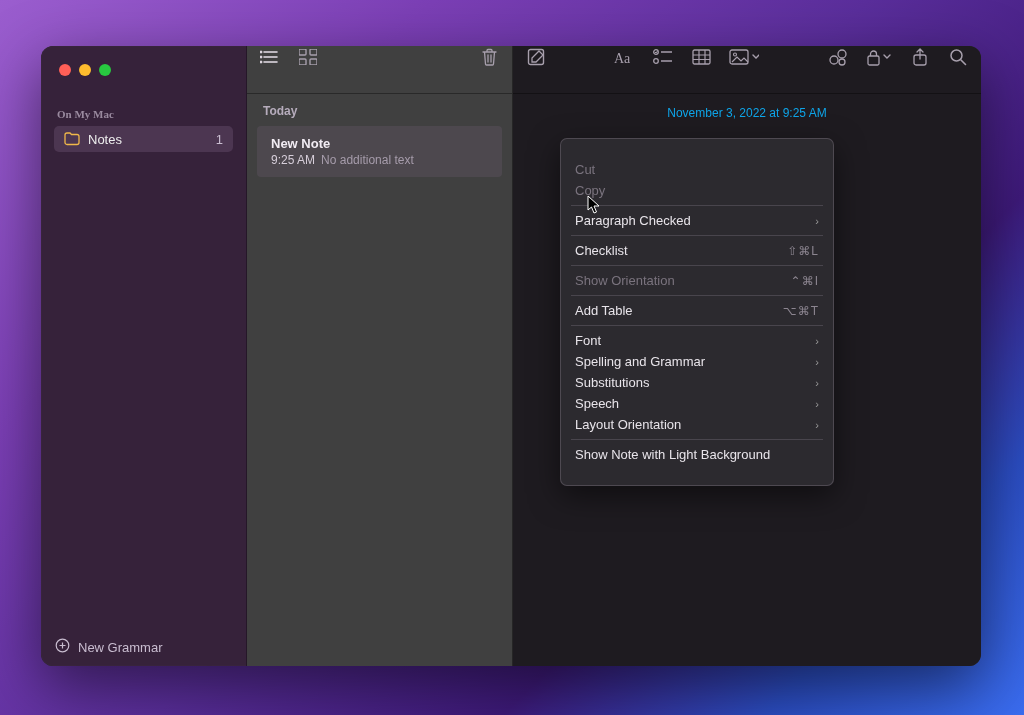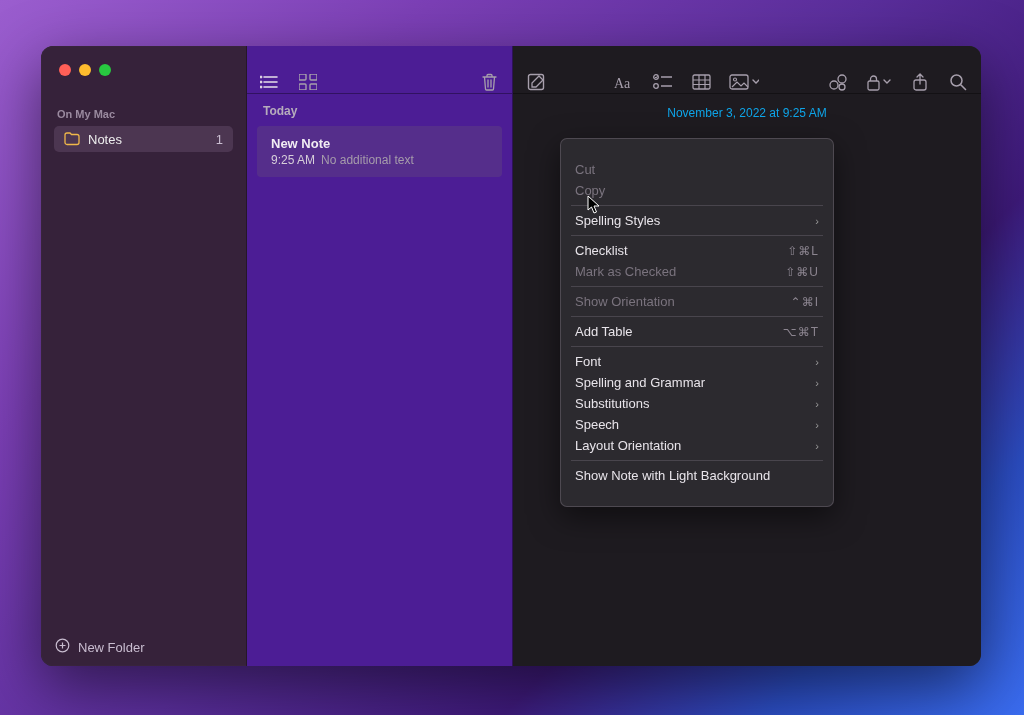--- a/index.html
+++ b/index.html
@@ -41,20 +41,21 @@
   }
   .traffic .dot { width: 12px; height: 12px; border-radius: 50%; }
   .dot.red { background: #ff5f57; }
   .dot.yellow { background: #febc2e; }
   .dot.green { background: #28c840; }
   .section-label {
     color: #9a8a9f;
     font-size: 11px;
     font-weight: 600;
     padding: 14px 16px 6px 16px;
+    font-family: Liberation Serif, serif;
   }
   .folder-row {
     margin: 0 13px;
     padding: 5px 10px;
     background: rgba(145,115,150,0.25);
     border-radius: 5px;
     display: flex;
     align-items: center;
     gap: 8px;
     color: #eee;
@@ -70,29 +71,29 @@
     padding: 10px 14px;
     display: flex;
     align-items: center;
     gap: 8px;
     color: #c9bdd0;
     font-size: 13px;
   }
   
   .list-col {
     width: 266px;
-    background: #4c1d95;
+    background: #404040;
     display: flex;
     flex-direction: column;
     border-right: 1px solid rgba(0,0,0,0.4);
   }
   .toolbar {
     height: 48px;
     display: flex;
-    align-items: flex-end;
+    align-items: flex-start;
     padding: 0 12px;
     border-bottom: 1px solid rgba(0,0,0,0.35);
   }
   .list-col .toolbar { justify-content: space-between; }
   .tool-group { display: flex; gap: 16px; align-items:center;}
   .tbtn { width: 22px; height: 22px; display: flex; align-items: center; justify-content:center; color: #a79fac; }
   .tbtn.active { color: #e6dfe9; }
   .tbtn svg { stroke: currentColor; fill: none; }
   .list-header {
     padding: 10px 16px 6px;
@@ -176,21 +177,21 @@
       <span>Notes</span>
       <span class="count">1</span>
     </div>
     <div class="new-folder">
       <span>
         <svg width="15" height="15" viewBox="0 0 15 15">
             <circle cx="7.5" cy="7.5" r="6.3" fill="none" stroke="#c9bdd0" stroke-width="1.2"></circle>
             <path d="M7.5 4.5 v6 M4.5 7.5 h6" stroke="#c9bdd0" stroke-width="1.2"></path>
           </svg>
       </span>
-      <span>New Folder</span>
+      <span>New Grammar</span>
     </div>
   </div>
 
   <div class="list-col">
     <div class="toolbar">
       <div class="tool-group">
         <div class="tbtn active">
           <svg width="20" height="16" viewBox="0 0 20 16">
               <path d="M4 3 h13 M4 8 h13 M4 13 h13" stroke-width="1.6" stroke-linecap="round"></path>
               <circle cx="1" cy="3" r="1" fill="currentColor"></circle>
@@ -299,31 +300,27 @@
 
 <div class="context-menu" id="ctx-menu">
     <div class="menu-item disabled">
       <span>Cut</span>
     </div>
     <div class="menu-item disabled">
       <span>Copy</span>
     </div>
     <div class="menu-sep"></div>
     <div class="menu-item">
-      <span>Spelling Styles</span>
+      <span>Paragraph Checked</span>
       <span class="chev">›</span>
     </div>
     <div class="menu-sep"></div>
     <div class="menu-item">
       <span>Checklist</span>
       <span class="shortcut">⇧⌘L</span>
-    </div>
-    <div class="menu-item disabled">
-      <span>Mark as Checked</span>
-      <span class="shortcut">⇧⌘U</span>
     </div>
     <div class="menu-sep"></div>
     <div class="menu-item disabled">
       <span>Show Orientation</span>
       <span class="shortcut">⌃⌘I</span>
     </div>
     <div class="menu-sep"></div>
     <div class="menu-item">
       <span>Add Table</span>
       <span class="shortcut">⌥⌘T</span>

